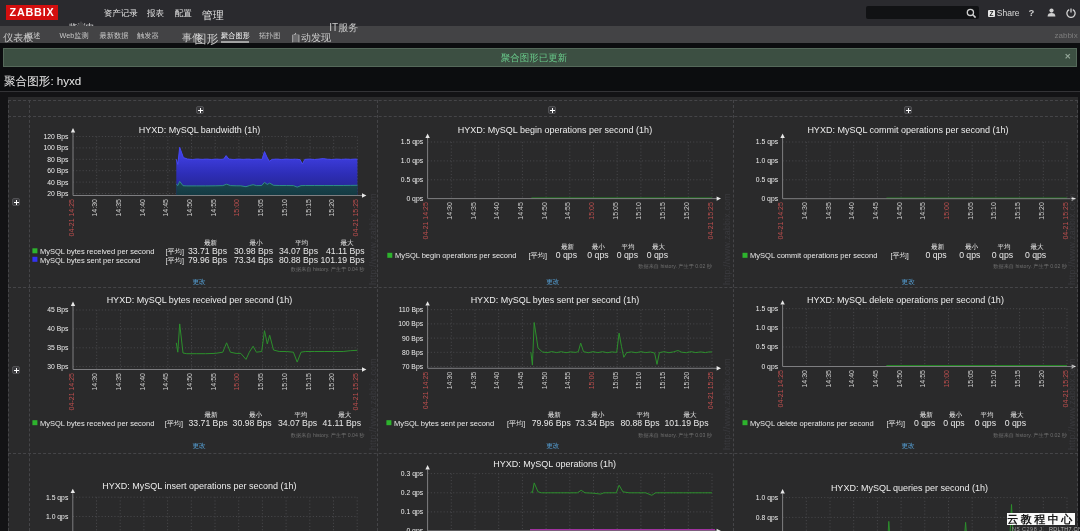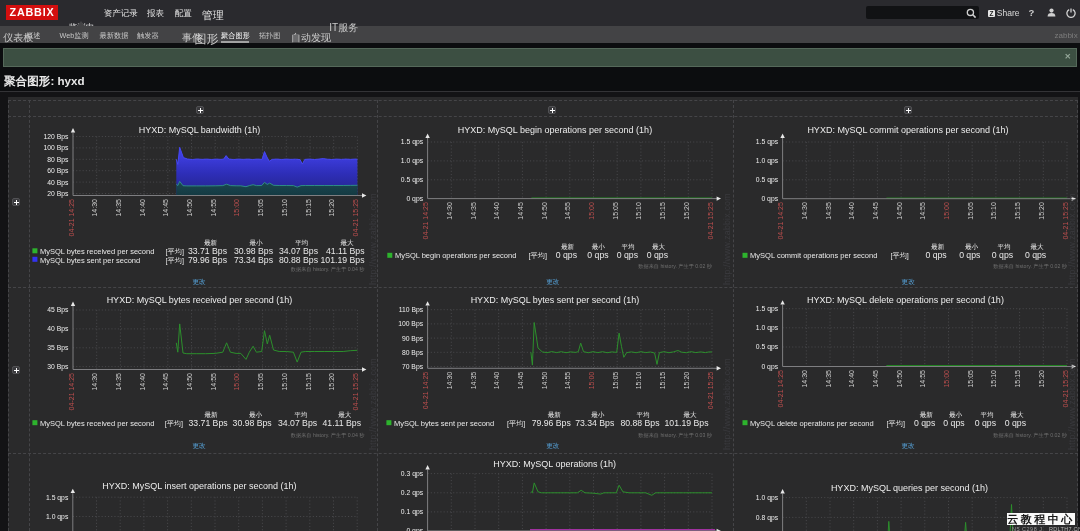--- a/index.html
+++ b/index.html
@@ -44,24 +44,25 @@
     <span style="position:absolute;left:182px;top:31px;font-size:10px;color:#c9c9c9;white-space:nowrap">事件</span>
     <span style="position:absolute;left:194.4px;top:31px;font-size:12px;color:#c9c9c9;white-space:nowrap">图形</span>
     <span style="position:absolute;left:221.1px;top:31px;font-size:7.2px;color:#ffffff;white-space:nowrap">聚合图形</span>
     <span style="position:absolute;left:258.9px;top:31px;font-size:7.2px;color:#c9c9c9;white-space:nowrap">拓扑图</span>
     <span style="position:absolute;left:291.1px;top:31px;font-size:10px;color:#c9c9c9;white-space:nowrap">自动发现</span>
     <span style="position:absolute;left:329.3px;top:21px;font-size:10px;color:#c9c9c9;white-space:nowrap">IT服务</span>
   <div style="position:absolute;left:221.1px;top:40.5px;width:27.8px;height:2px;background:#a2a2a2"></div>
   <span style="position:absolute;left:1054.5px;top:30.6px;font-size:8px;color:#7d7d7d">zabbix</span>
 
   <div style="position:absolute;left:3px;top:47.9px;width:1073.8px;height:18.9px;background:#3c4f42;border:1px solid #55695a">
+    <span style="position:absolute;left:0;right:11.6px;top:3.6px;text-align:center;font-size:9.5px;color:#68c98a">聚合图形已更新</span>
     <span style="position:absolute;right:4.8px;top:3.2px;font-size:7.8px;font-weight:bold;color:#93a698">✕</span>
   </div>
 
-  <span style="position:absolute;left:4px;top:73.5px;font-size:11.6px;font-weight:bold;color:#e9e9e9">聚合图形: hyxd</span>
+  <span style="position:absolute;left:4px;top:73.5px;font-size:11.6px;font-weight:normal;color:#e9e9e9">聚合图形: hyxd</span>
   <div style="position:absolute;left:0;top:90.8px;width:1080px;height:0;border-top:1px solid #333336"></div>
 
   <div style="position:absolute;left:0;top:91.8px;width:1080px;height:439.2px;background:#131315"></div>
   <div style="position:absolute;left:8px;top:97px;width:1070px;height:434px;background:#2a2a2b"></div>
   <div style="position:absolute;left:8px;top:100px;width:1070px;height:0;border-top:1px dashed #454548"></div>
     <div style="position:absolute;left:8px;top:116px;width:1070px;height:0;border-top:1px dashed #454548"></div>
     <div style="position:absolute;left:8px;top:287px;width:1070px;height:0;border-top:1px dashed #454548"></div>
     <div style="position:absolute;left:8px;top:453px;width:1070px;height:0;border-top:1px dashed #454548"></div>
     <div style="position:absolute;left:8px;top:100px;width:0;height:431px;border-left:1px dashed #454548"></div>
     <div style="position:absolute;left:29px;top:100px;width:0;height:431px;border-left:1px dashed #454548"></div>

